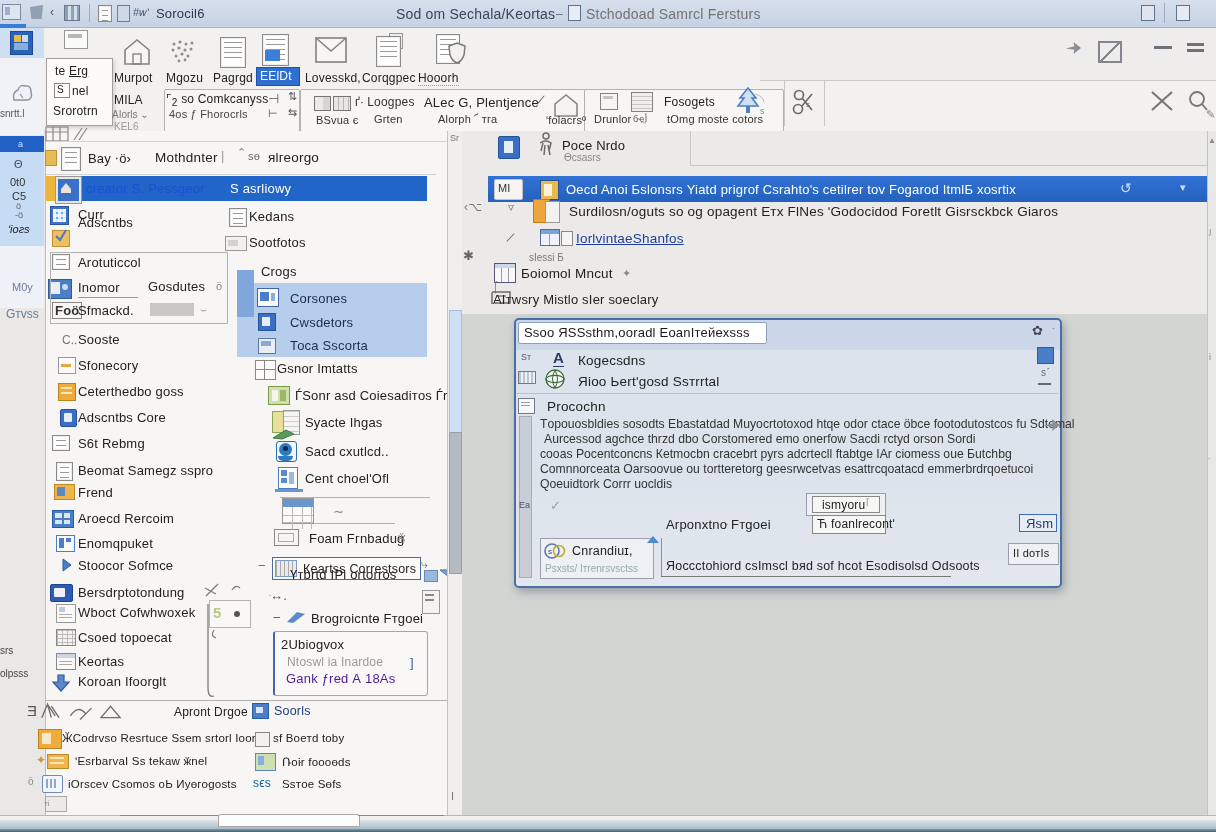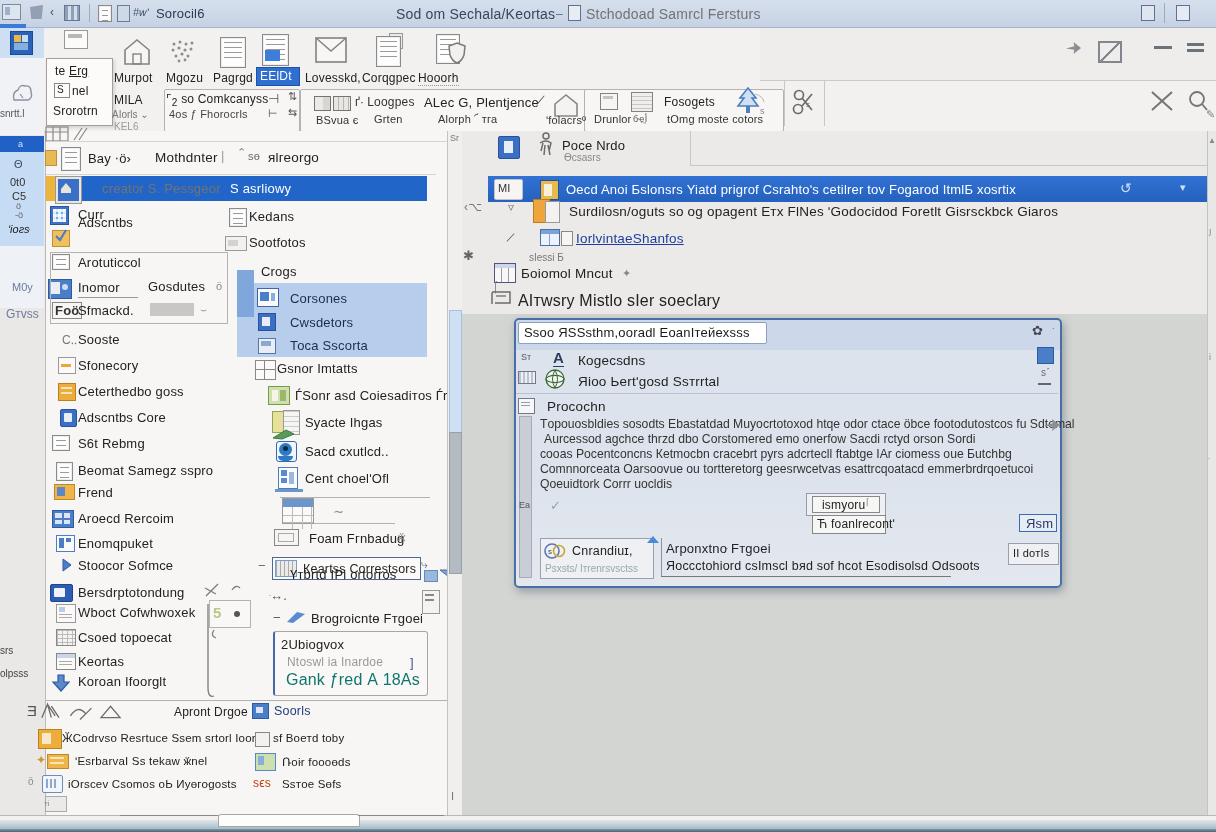--- a/index.html
+++ b/index.html
@@ -201,21 +201,21 @@
 <div class="t" style="left:221px;top:148px;color:#999">|</div>
 <div class="t" style="left:237px;top:146px;color:#888;font-size:11px">⌃</div>
 <div class="t" style="left:248px;top:150px;color:#666;font-size:11px">ѕө</div>
 <div class="t" style="left:268px;top:150px;font-size:13.5px">яlгеоrgо</div>
 
 <div class="ab" style="left:46px;top:176px;width:381px;height:25px;background:#2265c8"></div>
 <div class="ab" style="left:46px;top:176px;width:10px;height:25px;background:#ecb53e"></div>
 <div class="ab" style="left:56px;top:177px;width:21px;height:22px;background:#3a70c8;border:2px solid #e8e6e2;outline:1px solid #9a9896">
     <div style="position:absolute;left:3px;top:4px;width:10px;height:10px;background:#e8e4da;clip-path:polygon(50% 0,100% 60%,100% 100%,0 100%,0 60%)"></div>
   </div>
-<div class="t" style="left:102px;top:181px;color:#737373">creator S. Pessgeor</div>
+<div class="t" style="left:86px;top:181px;color:#1d4ed8">creator S. Pessgeor</div>
 <div class="t" style="left:230px;top:181px;color:#fff">S asrliowy</div>
 
 <div class="ab" style="left:50px;top:206px;width:17px;height:17px;background:#3f72c8;border:1px solid #2a559e">
     <div style="position:absolute;inset:2px;background:repeating-linear-gradient(90deg,#cfdcf0 0 3px,#3f72c8 3px 5px),repeating-linear-gradient(#cfdcf0 0 3px,#3f72c8 3px 5px);background-blend-mode:screen"></div>
   </div>
 <div class="t" style="left:78px;top:207px">Curr</div>
 <div class="ab" style="left:52px;top:230px;width:16px;height:15px;background:#f0c060;border:1px solid #c09038"></div>
 <svg class="ic" style="left:54px;top:228px" width="14" height="14" viewBox="0 0 14 14">
     <path d="M2 8 L6 12 L12 2" stroke="#4a7ec0" stroke-width="2.2" fill="none"></path>
   </svg>
@@ -370,21 +370,21 @@
 <div class="t" style="left:270px;top:588px;color:#555">↔ּ.</div>
 <div class="t" style="left:290px;top:567px">Үтbrtd IPі ortorrоs</div>
 <div class="t" style="left:273px;top:610px;color:#555">−</div>
 <svg class="ic" style="left:285px;top:610px" width="22" height="14" viewBox="0 0 22 14">
     <path d="M2 12 L12 2 L20 4 L8 13 Z" fill="#5b8ad0"></path>
   </svg>
 <div class="t" style="left:311px;top:611px">Brogroіcntө Fтgoeі</div>
 <div class="ab" style="left:273px;top:631px;width:152px;height:63px;border:1px solid #a8a6a4;border-left:2px solid #4466aa;border-radius:3px;background:#f9f8f6"></div>
 <div class="t" style="left:281px;top:637px;font-size:13px">2Ubiogvox</div>
 <div class="t" style="left:287px;top:655px;color:#999;font-size:12px">Ntoswl іа Inаrdое</div>
-<div class="t" style="left:286px;top:671px;color:#0f766e;font-size:16px">Gank ƒred А 18Аѕ</div>
+<div class="t" style="left:286px;top:671px;color:#4c1d95;font-size:13px">Gank ƒred А 18Аѕ</div>
 <div class="t" style="left:410px;top:655px;color:#3a5a9a;font-size:13px">]</div>
 
 <div class="ab" style="left:45px;top:700px;width:402px;height:1px;background:#b5b3b1"></div>
 <div class="t" style="left:27px;top:702px;color:#555;font-size:15px">Ǝ</div>
 <svg class="ic" style="left:38px;top:700px" width="105" height="22" viewBox="0 0 110 22">
     <g stroke="#6e6c68" stroke-width="1.4" fill="none">
       <path d="M4 18 L10 4 L14 18 M10 4 L18 16 M14 6 L22 18"></path>
       <path d="M34 16 Q42 4 50 14 M50 14 L44 20 M50 14 L56 8"></path>
       <path d="M66 18 L76 6 L86 18 Z"></path>
     </g>
@@ -408,21 +408,21 @@
 <div class="t" style="left:75px;top:755px;font-size:11.5px">ʹЕѕrbarvаӀ Sѕ tekaw ӂnel</div>
 <div class="ab" style="left:255px;top:753px;width:19px;height:16px;background:#cfe0b0;border:1px solid #5b86c8">
     <div style="position:absolute;left:2px;top:2px;width:6px;height:9px;background:#88aede"></div>
   </div>
 <div class="t" style="left:282px;top:755px;font-size:11.5px">Ռоіּr fоооөdѕ</div>
 <div class="t" style="left:28px;top:776px;color:#888;font-size:10px">ӧ</div>
 <div class="ab" style="left:42px;top:775px;width:19px;height:16px;border:1px solid #6d8cb8;background:#f2f5fa;border-radius:2px">
     <div style="position:absolute;left:3px;top:3px;width:10px;height:9px;background:repeating-linear-gradient(90deg,#8aa8d0 0 2px,transparent 2px 4px)"></div>
   </div>
 <div class="t" style="left:68px;top:778px;font-size:11.5px">іОrscev Cѕоmоs оЬ Иуөгоּgоstѕ</div>
-<div class="t" style="left:253px;top:776px;color:#c2410c;font-size:12px">ѕϵѕ</div>
+<div class="t" style="left:253px;top:776px;color:#0369a1;font-size:12px">ѕϵѕ</div>
 <div class="t" style="left:282px;top:778px;font-size:11.5px">Sѕтое Sөfѕ</div>
 <div class="ab" style="left:45px;top:796px;width:20px;height:14px;border:1px solid #aaa;background:#eceae8"></div>
 <div class="ts" style="left:44px;top:799px;color:#888;font-size:8px">тּі</div>
 <svg class="ic" style="left:200px;top:580px" width="45" height="120" viewBox="0 0 45 120">
     <g stroke="#7e7c78" stroke-width="1.3" fill="none">
       <path d="M6 16 L18 4 M5 8 L16 14 M32 10 Q36 4 40 8"></path>
       <path d="M8 24 L8 108 M8 108 Q8 118 14 116"></path>
       <path d="M14 50 Q10 56 16 58"></path>
     </g>
   </svg>
@@ -486,21 +486,21 @@
     <div style="position:absolute;left:6px;top:4px;width:1px;height:14px;background:#99a"></div>
     <div style="position:absolute;left:13px;top:4px;width:1px;height:14px;background:#99a"></div>
   </div>
 <div class="t" style="left:521px;top:266px;font-size:13.5px">Бoiomol Мncut</div>
 <div class="t" style="left:622px;top:267px;color:#888;font-size:11px">✦</div>
 <div class="t" style="left:492px;top:280px;color:#777;font-size:11px">⌠</div>
 <svg class="ic" style="left:490px;top:290px" width="22" height="16" viewBox="0 0 22 16">
     <path d="M2 14 L2 4 Q2 1 6 2 L20 2 L20 13 L5 13" fill="none" stroke="#6e6c68" stroke-width="1.5"></path>
     <path d="M6 6 L16 6" stroke="#6e6c68" stroke-width="1.3"></path>
   </svg>
-<div class="t" style="left:518px;top:292px;font-size:16px">AӀтwѕry Мistlo ѕӀеr ѕoeclаry</div>
+<div class="t" style="left:493px;top:292px;font-size:13px">AӀтwѕry Мistlo ѕӀеr ѕoeclаry</div>
 <div class="ab" style="left:1207px;top:131px;width:9px;height:688px;background:#e8e8e6;border-left:1px solid #c5c3c1"></div>
 <div class="ts" style="left:1208px;top:136px;color:#888;font-size:8px">▲</div>
 <div class="ts" style="left:1209px;top:226px;color:#888;font-size:9px">յ</div>
 <div class="ts" style="left:1209px;top:352px;color:#888;font-size:9px">і</div>
 <div class="ts" style="left:1209px;top:450px;color:#888;font-size:9px">ַ</div>
 
 <div class="ab" id="dlg" style="left:514px;top:318px;width:544px;height:266px;background:linear-gradient(#ccd8ea 0 30px,#dde3ec 30px 60%,#e3e8ef);border:2px solid #4a6fa5;border-radius:5px;box-shadow:2px 4px 8px rgba(40,60,90,.35)"></div>
 <div class="ab" style="left:518px;top:322px;width:247px;height:20px;background:#fff;border:1px solid #8aa0be;border-radius:2px"></div>
 <div class="t" style="left:524px;top:325px;font-size:13px;color:#1a1a1a">Sѕoo ЯЅЅsthm,ooradl ЕoanІтейеxssѕ</div>
 <div class="t" style="left:1032px;top:323px;color:#445;font-size:13px">✿</div>
@@ -540,21 +540,21 @@
 <div class="ab" style="left:540px;top:538px;width:112px;height:39px;border:1px solid #99a0ac;background:#eef0f3"></div>
 <svg class="ic" style="left:543px;top:541px" width="26" height="20" viewBox="0 0 26 20">
     <circle cx="9" cy="10" r="7" fill="none" stroke="#5b76b4" stroke-width="1.6"></circle>
     <circle cx="16" cy="10" r="5.5" fill="none" stroke="#c8a838" stroke-width="1.6"></circle>
     <text x="5" y="13" font-size="8" fill="#445">ѕ</text>
   </svg>
 <div class="t" style="left:572px;top:544px;font-size:12.5px">Cnrandiuɪ,</div>
 <div class="ts" style="left:545px;top:563px;color:#9aa;font-size:10px">Рѕхѕּtѕ/ Iтrenrѕvѕctѕѕ</div>
 <div class="ab" style="left:647px;top:536px;width:12px;height:7px;background:#4a8ad8;clip-path:polygon(0 100%,50% 0,100% 100%)"></div>
 <div class="ab" style="left:661px;top:538px;width:1px;height:39px;background:#8a92a0"></div>
-<div class="t" style="left:666px;top:541px;font-size:13px">Arponxtnоּ Fтgoeі</div>
+<div class="t" style="left:666px;top:517px;font-size:13px">Arponxtnоּ Fтgoeі</div>
 <div class="t" style="left:666px;top:559px;font-size:12.5px">Яоccctоhіord cѕӀmѕcl bяd ѕоf hcot Еsоdisоlѕd Оdsоotѕ</div>
 <div class="ab" style="left:661px;top:576px;width:290px;height:1px;background:#777"></div>
 <div class="ab" style="left:1008px;top:543px;width:49px;height:20px;background:#eef0f3;border:1px solid #99a0ac"></div>
 <div class="t" style="left:1013px;top:547px;font-size:11px">ІӀ dотӀѕ</div>
 <div class="ab" style="left:1037px;top:347px;width:15px;height:15px;background:#4a7ec8;border:1px solid #2d5ba0"></div>
 <div class="ts" style="left:1041px;top:367px;color:#667;font-size:10px">ѕʹ</div>
 <div class="ab" style="left:1038px;top:383px;width:13px;height:2px;background:#667"></div>
 <div class="ab" style="left:0;top:815px;width:1216px;height:5px;background:#f2f1ef;border-top:1px solid #b9b7b5"></div>
 <div class="ab" style="left:0;top:820px;width:1216px;height:12px;background:linear-gradient(#dfe6ea,#a9bfcb 70%,#7e9aaa)"></div>
 <div class="ab" style="left:0;top:829px;width:1216px;height:3px;background:linear-gradient(#7e98a8,#4a6474)"></div>

